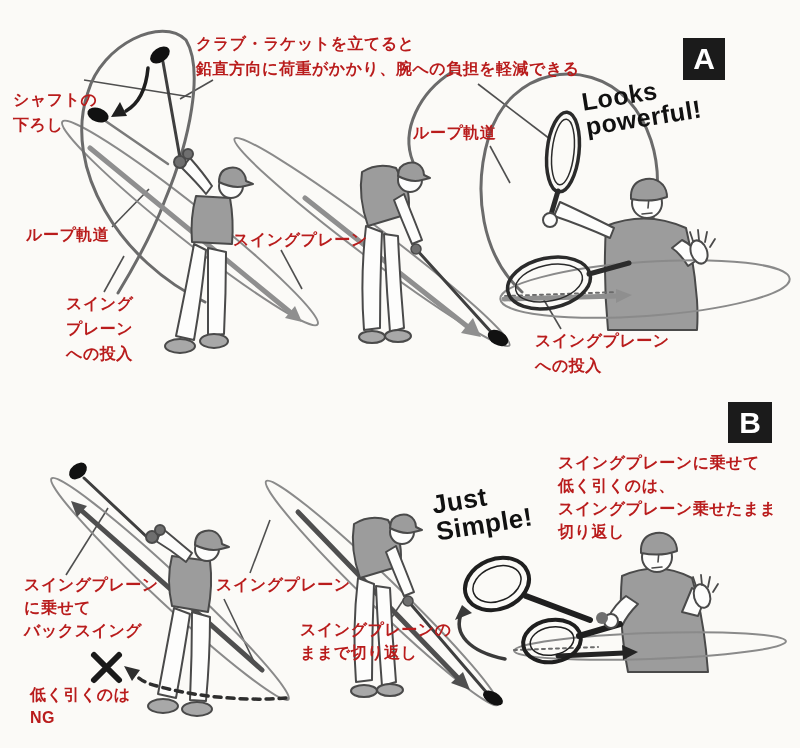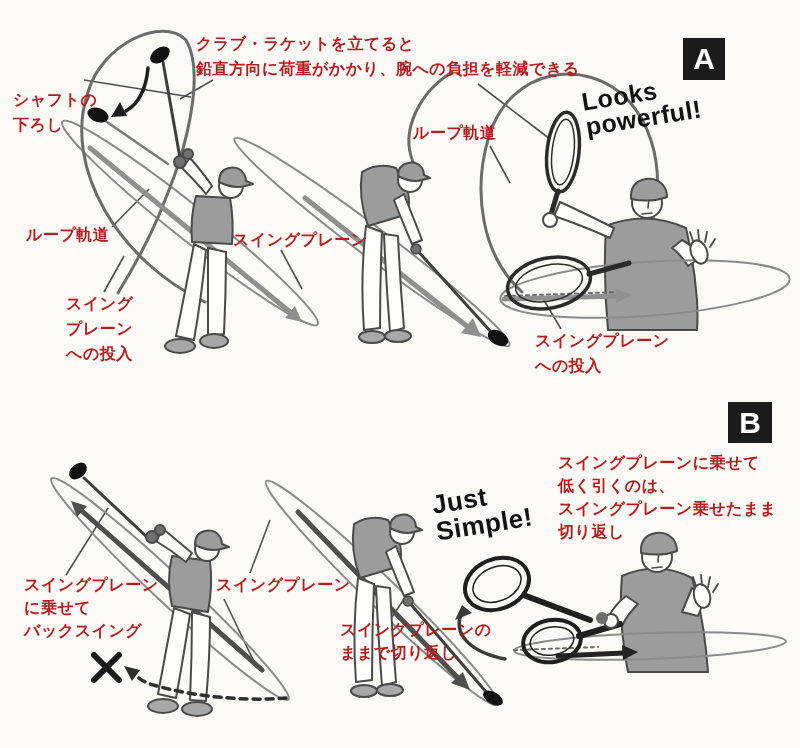--- a/index.html
+++ b/index.html
@@ -213,18 +213,20 @@
 
   <div class="lbl" style="left:558px; top:451px;">スイングプレーンに乗せて
 低く引くのは、
 スイングプレーン乗せたまま
 切り返し</div>
   <div class="callout just">Just
 Simple!</div>
   <div class="lbl" style="left:24px; top:573px;">スイングプレーン
 に乗せて
 バックスイング</div>
+  <div class="lbl" style="left:30px; top:683px;">低く引くのは
+NG</div>
   <div class="lbl" style="left:216px; top:573px;">スイングプレーン</div>
-  <div class="lbl" style="left:300px; top:618px;margin-left:40px;">スイングプレーンの
+  <div class="lbl" style="left:300px; top:618px;">スイングプレーンの
 ままで切り返し</div>
   <div class="badge b">B</div>
 
 </div>
 
 </body></html>

